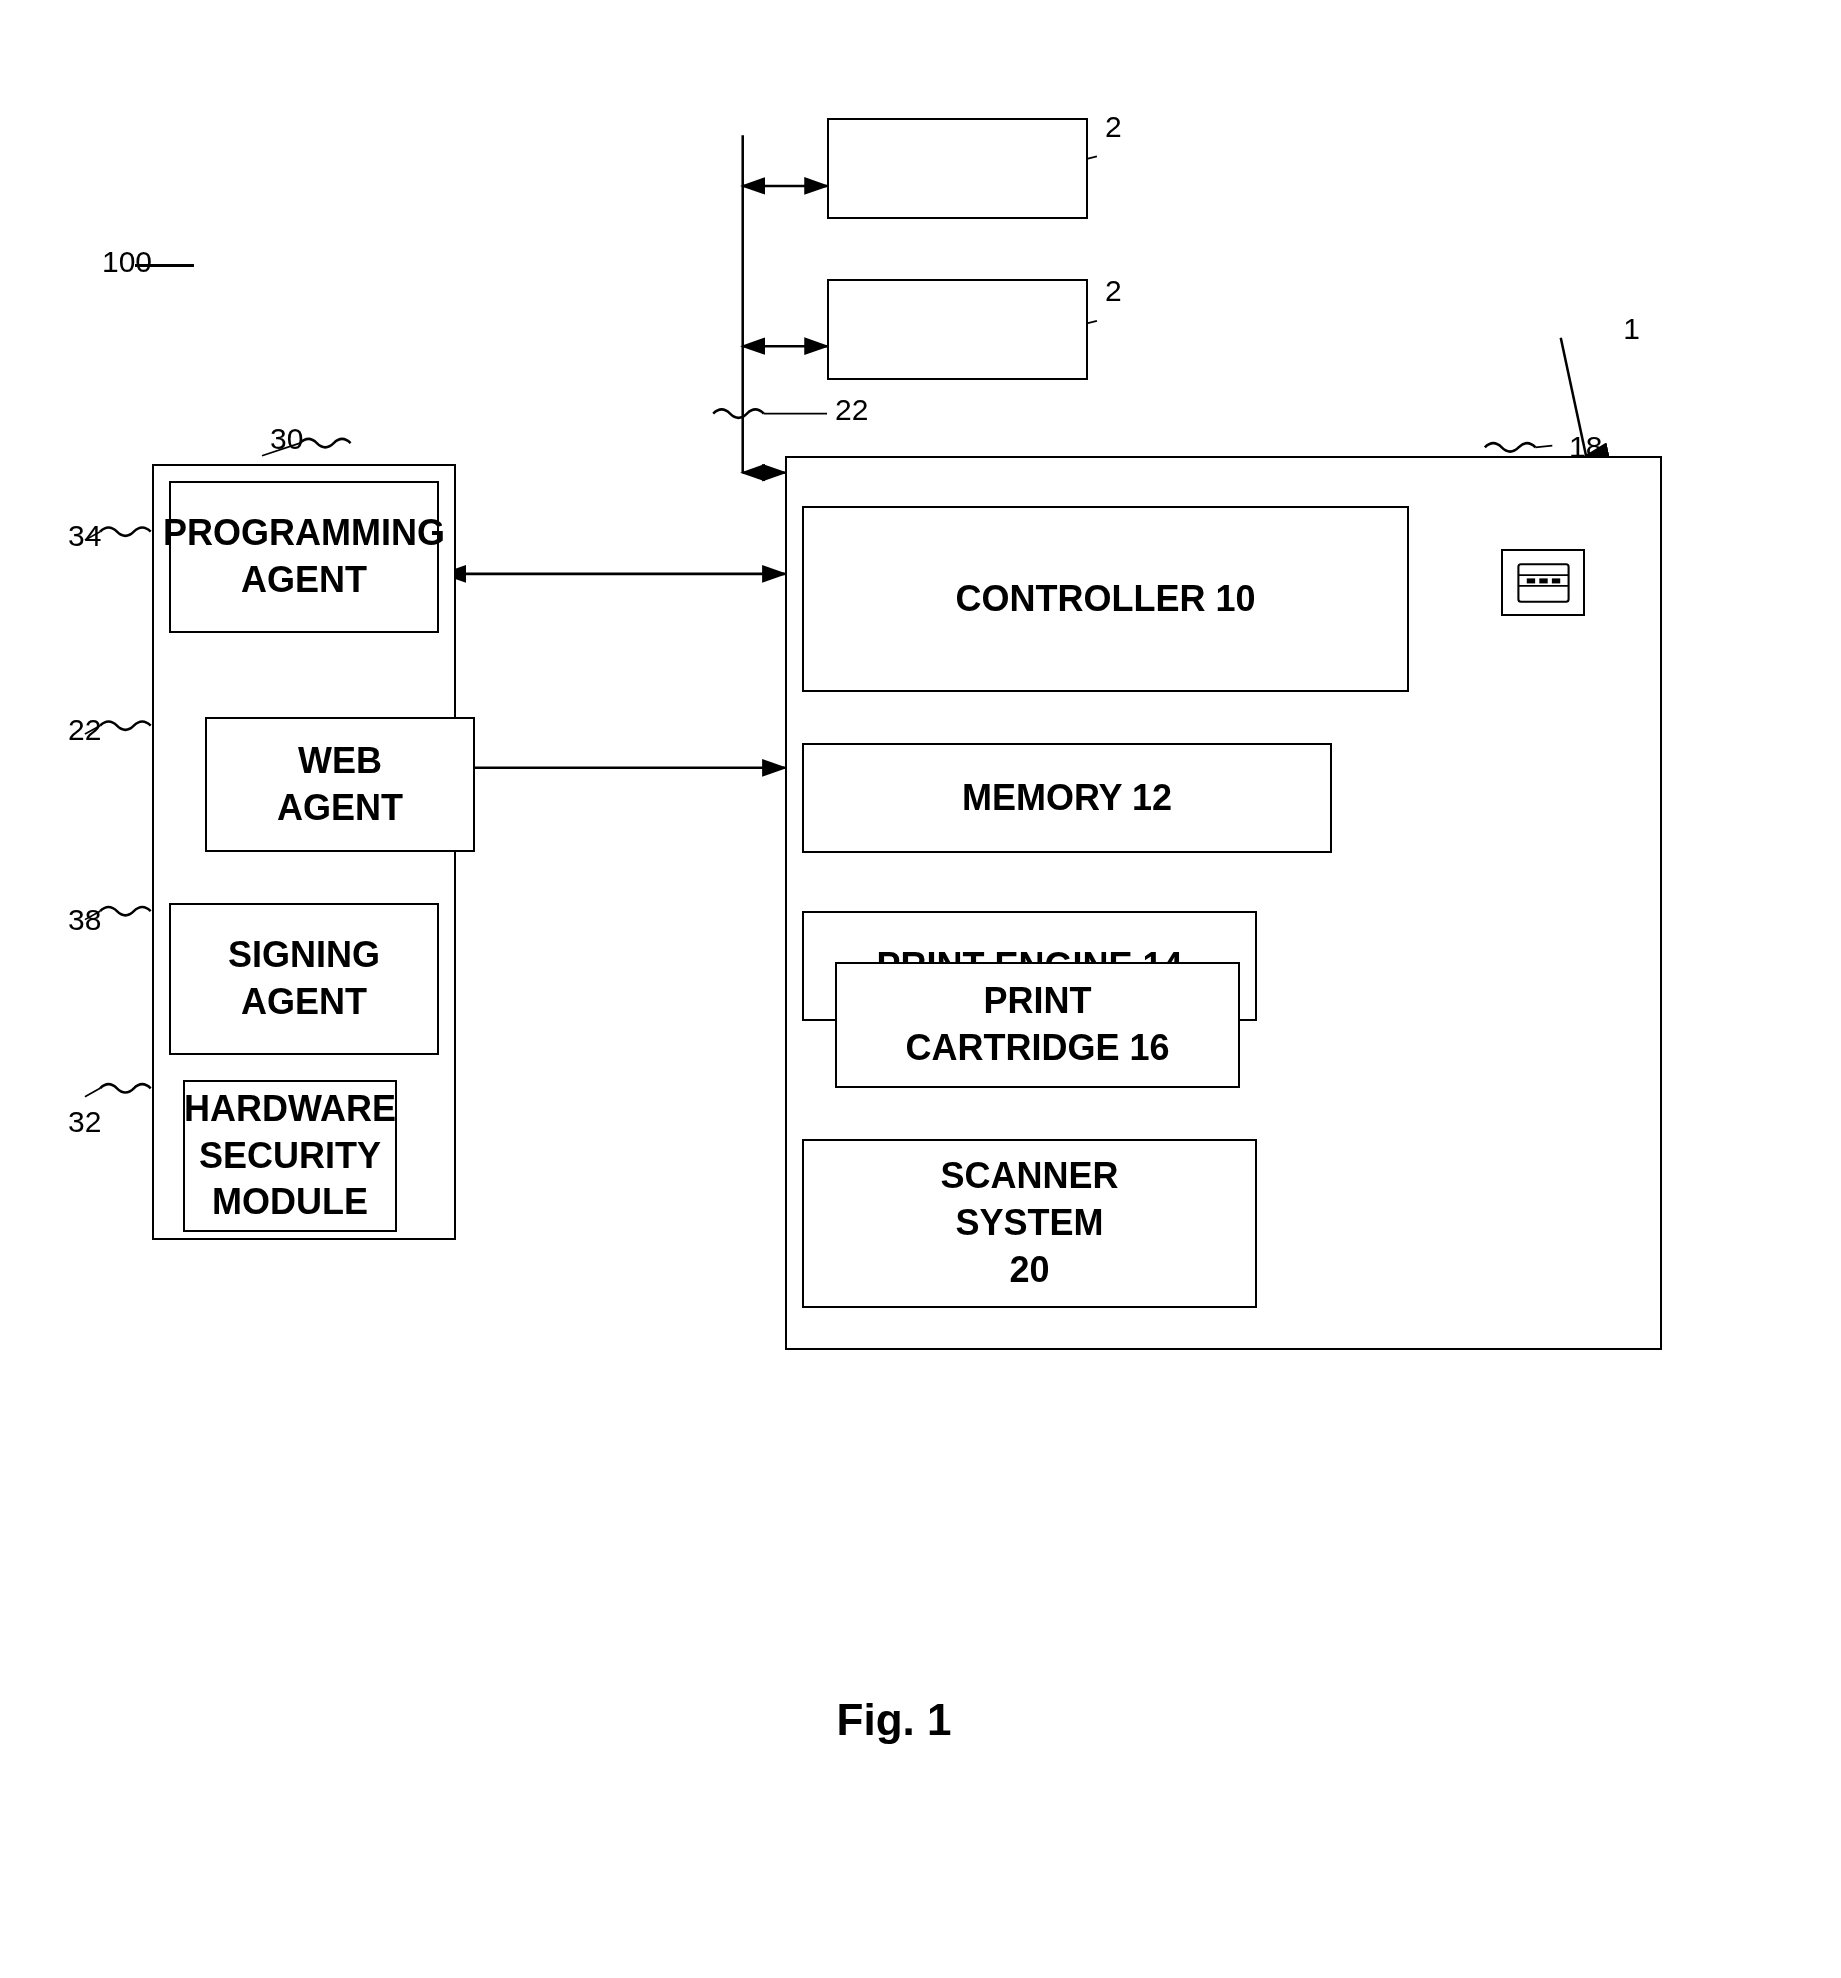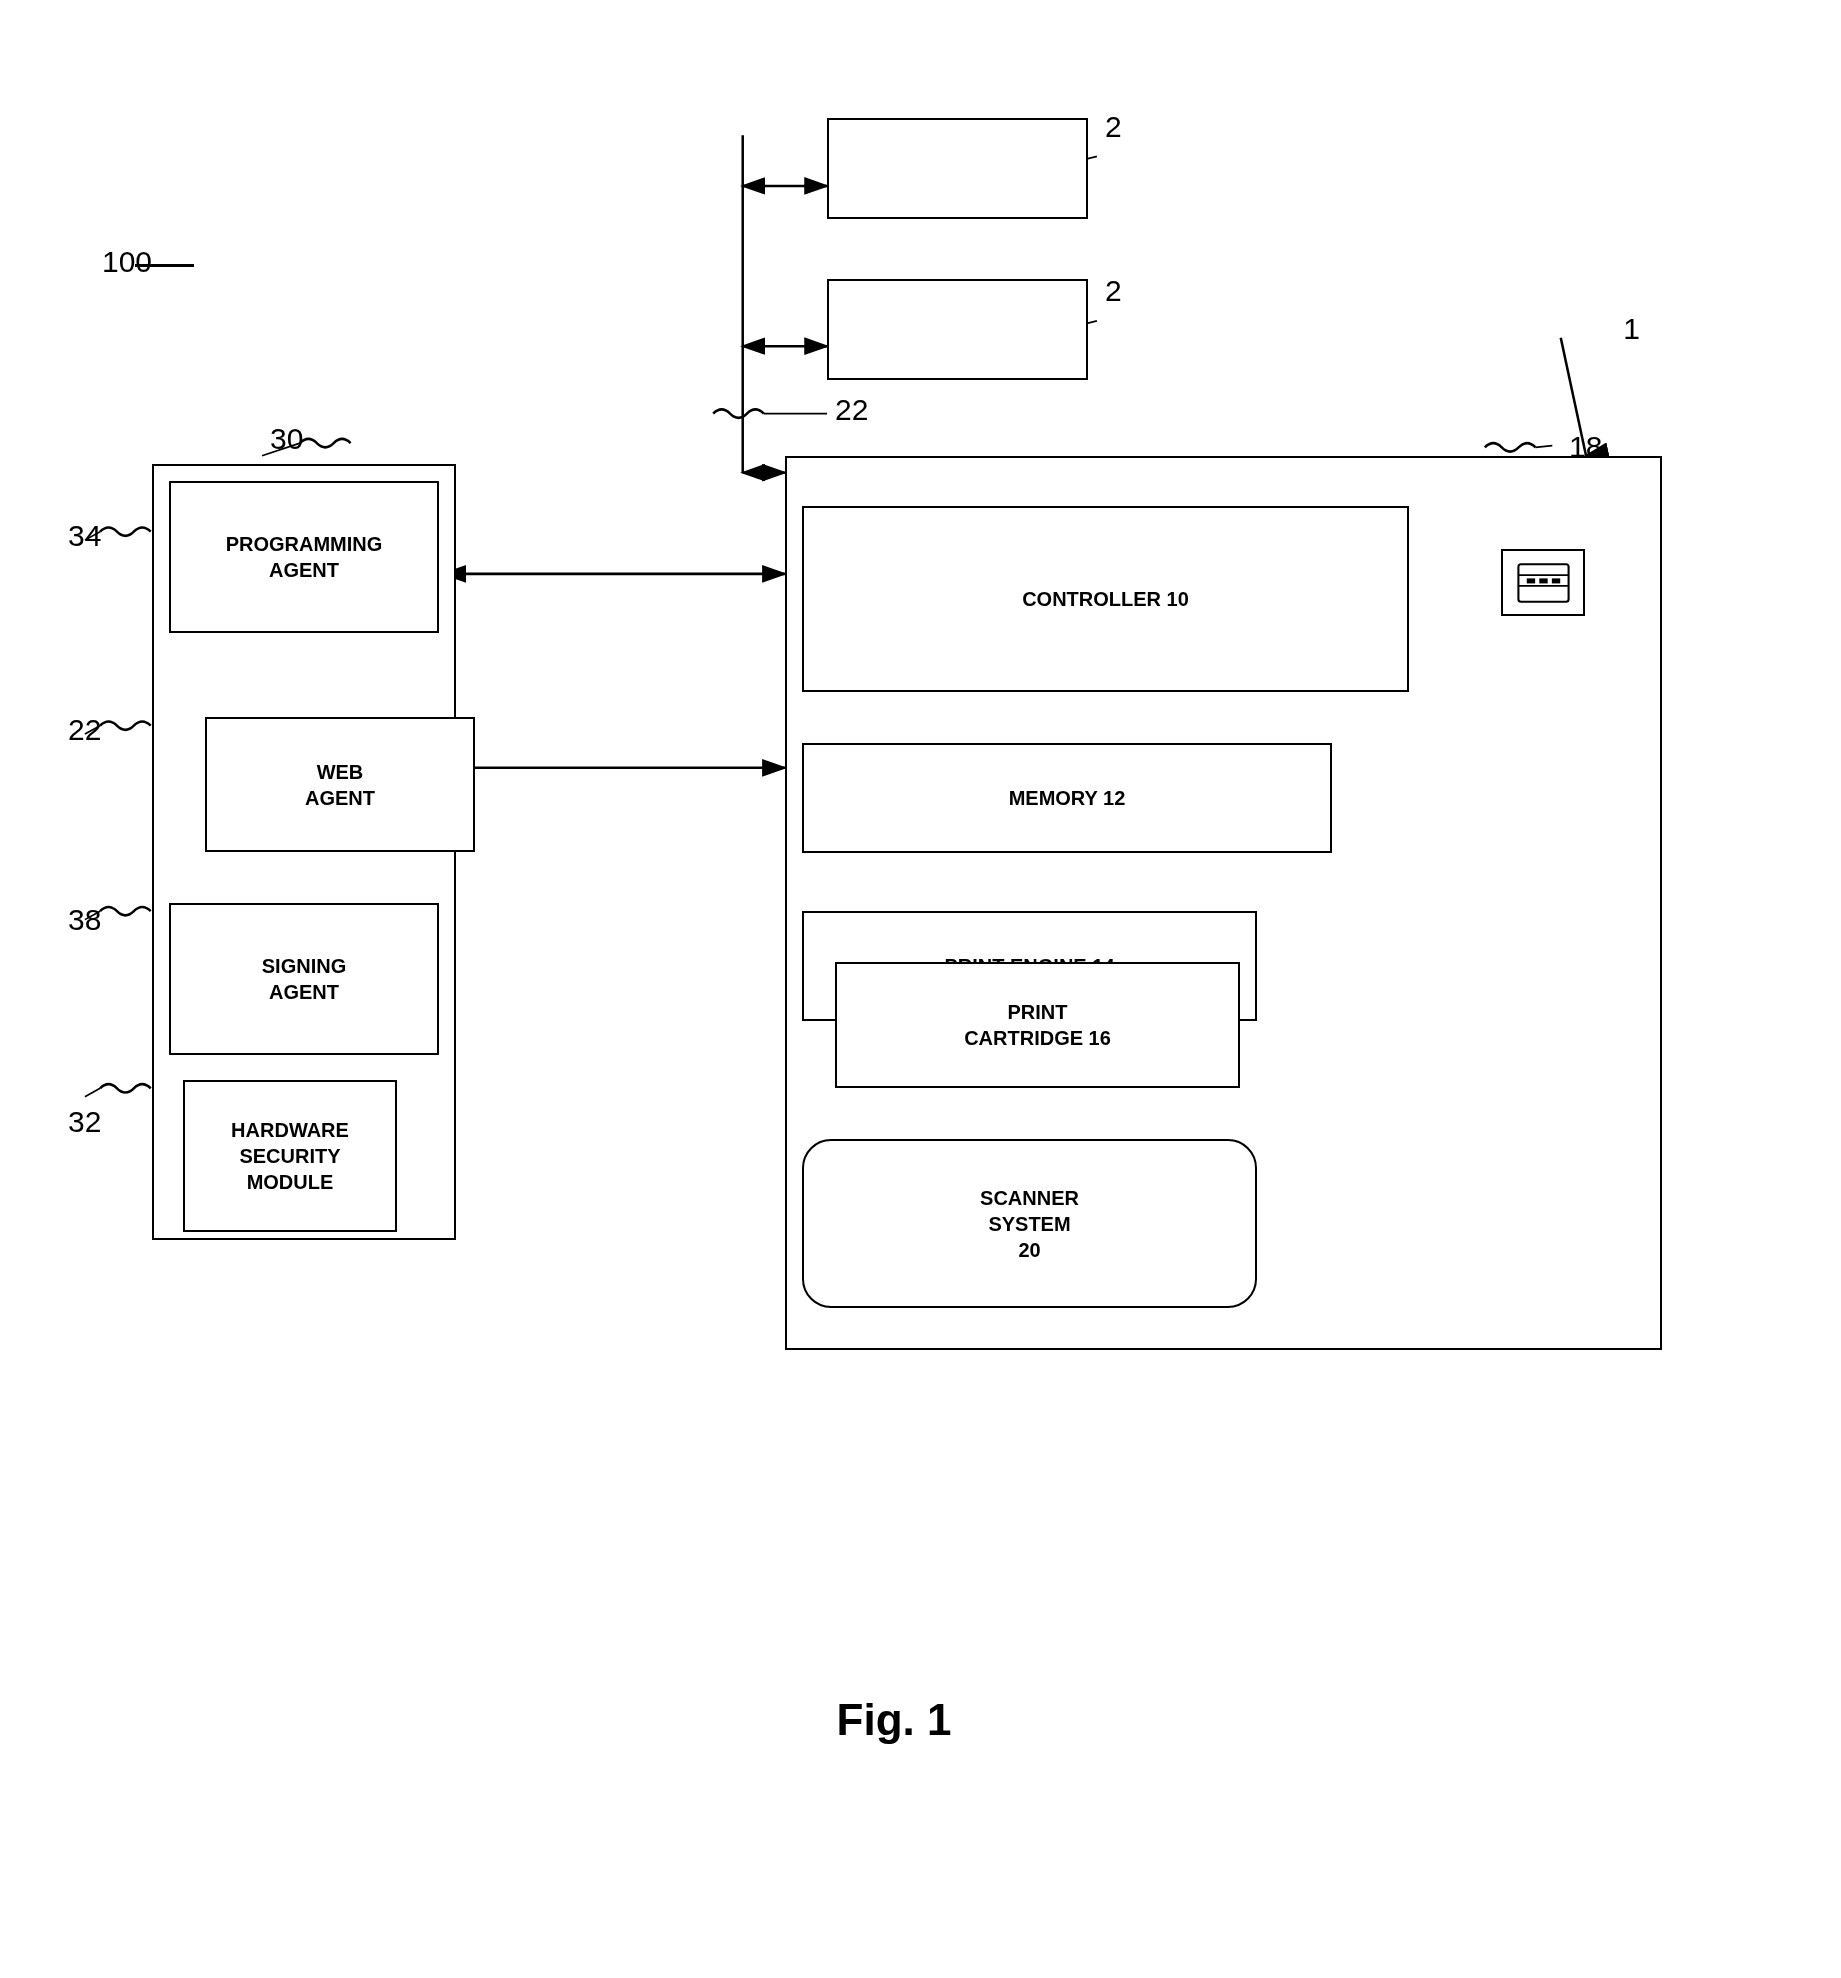--- a/index.html
+++ b/index.html
@@ -30,21 +30,21 @@
 
     
     .box {
       position: absolute;
       border: 2.5px solid #000;
       background: #fff;
       display: flex;
       align-items: center;
       justify-content: center;
       text-align: center;
-      font-size: 20px;
+      font-size: 36px;
       font-weight: bold;
       line-height: 1.3;
     }
 
     .outer-box {
       position: absolute;
       border: 2.5px solid #000;
       background: #fff;
     }
 
@@ -215,20 +215,20 @@
   </div>
 
   <div class="box" style="left: 751px; top: 860px; width: 455px; height: 110px;">
     PRINT ENGINE 14
   </div>
 
   <div class="box" style="left: 784px; top: 911px; width: 405px; height: 126px; background: #fff;">
     PRINT<br>CARTRIDGE 16
   </div>
 
-  <div class="box" style="left: 751px; top: 1088px; width: 455px; height: 169px; border-radius: 29px;">
+  <div class="box" style="left: 751px; top: 1088px; width: 455px; height: 169px;">
     SCANNER<br>SYSTEM<br>20
   </div>
 
   <div class="fig-label" style="left: 590px; top: 1644px; width: 506px;">Fig. 1</div>
 
 </div>
 
 
 </body></html>

